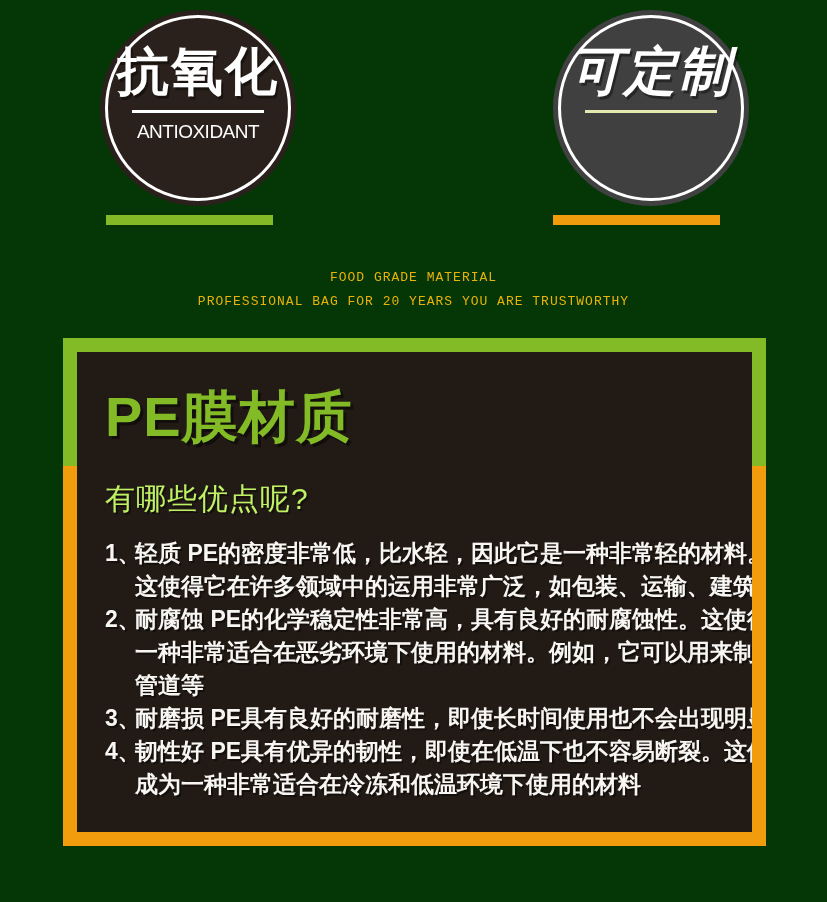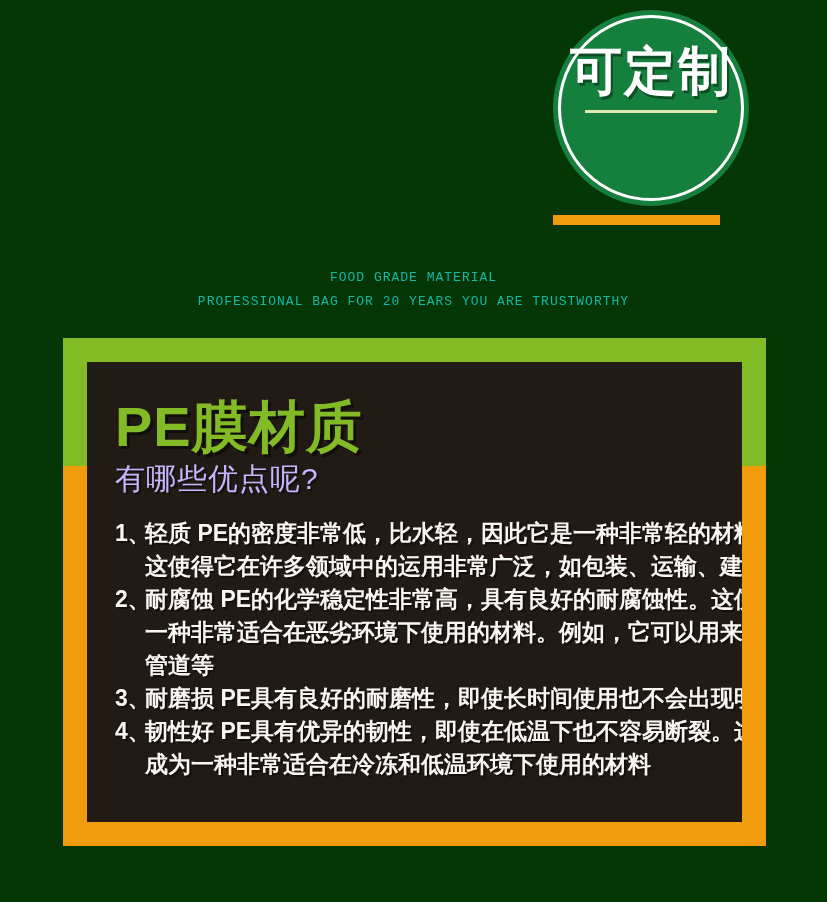--- a/index.html
+++ b/index.html
@@ -63,31 +63,31 @@
   .b3 .underbar{left:0px;}
 
   
   .tagline{
     position:absolute;
     left:0;top:266px;width:100%;
     text-align:center;
     font-family:"Liberation Mono", monospace;
     font-size:13px;
     line-height:24px;
-    color:#14b8a6;
+    color:#eab308;
     letter-spacing:1px;
   }
 
   
   .panel{
     position:absolute;
     left:63px;top:338px;
     width:703px;height:508px;
     box-sizing:border-box;
-    padding:24px;
+    padding:14px;
     background:linear-gradient(to bottom,
       #82bb26 0px, #82bb26 128px,
       #f09c0c 128px, #f09c0c 100%);
   }
   .panel-inner{
     width:100%;height:100%;
     box-sizing:border-box;
     background:#221a15;
     padding:36px 8px 0 28px;
     overflow:hidden;
@@ -95,23 +95,23 @@
   .panel-title{
     font-size:56px;
     line-height:1.05;
     font-weight:bold;
     color:#82bb26;
     letter-spacing:1px;
     text-shadow:3px 3px 0 rgba(0,0,0,.45);
     white-space:nowrap;
   }
   .panel-subtitle{
-    margin-top:2px;
+    margin-top:32px;
     font-size:30px;
-    color:#c4b5fd;
+    color:#bef264;
     letter-spacing:1px;
     text-shadow:2px 2px 0 rgba(0,0,0,.4);
     white-space:nowrap;
   }
   .panel-list{
     margin-top:17px;
     color:#f8f6f3;
     font-size:23px;
     line-height:33px;
     font-weight:bold;
@@ -119,24 +119,33 @@
   }
   .item{position:relative;padding-left:30px;}
   .item .num{position:absolute;left:0;top:0;}
   .item .line{white-space:nowrap;}
 </style>
 </head>
 <body>
 
 <div class="page">
 
+  <div class="badge b1">
+    <div class="circle" style="background-color: rgb(42, 33, 28);">
+      <div class="ring"></div>
+      <div class="zh">抗氧化</div>
+      <div class="sep" style="background-color: rgb(255, 255, 255);"></div>
+      <div class="en">ANTIOXIDANT</div>
+    </div>
+    <div class="underbar" style="background-color: rgb(130, 187, 38);"></div>
+  </div>
 
 
   <div class="badge b3">
-    <div class="circle" style="background-color: #15803d;">
+    <div class="circle" style="background-color: #404040; font-style: italic;">
       <div class="ring"></div>
       <div class="zh">可定制</div>
       <div class="sep" style="background-color: rgb(228, 233, 178);"></div>
     </div>
     <div class="underbar" style="background-color: rgb(240, 156, 12);"></div>
   </div>
 
   <div class="tagline">
     <div>FOOD GRADE MATERIAL</div>
     <div>PROFESSIONAL BAG FOR 20 YEARS YOU ARE TRUSTWORTHY</div>

